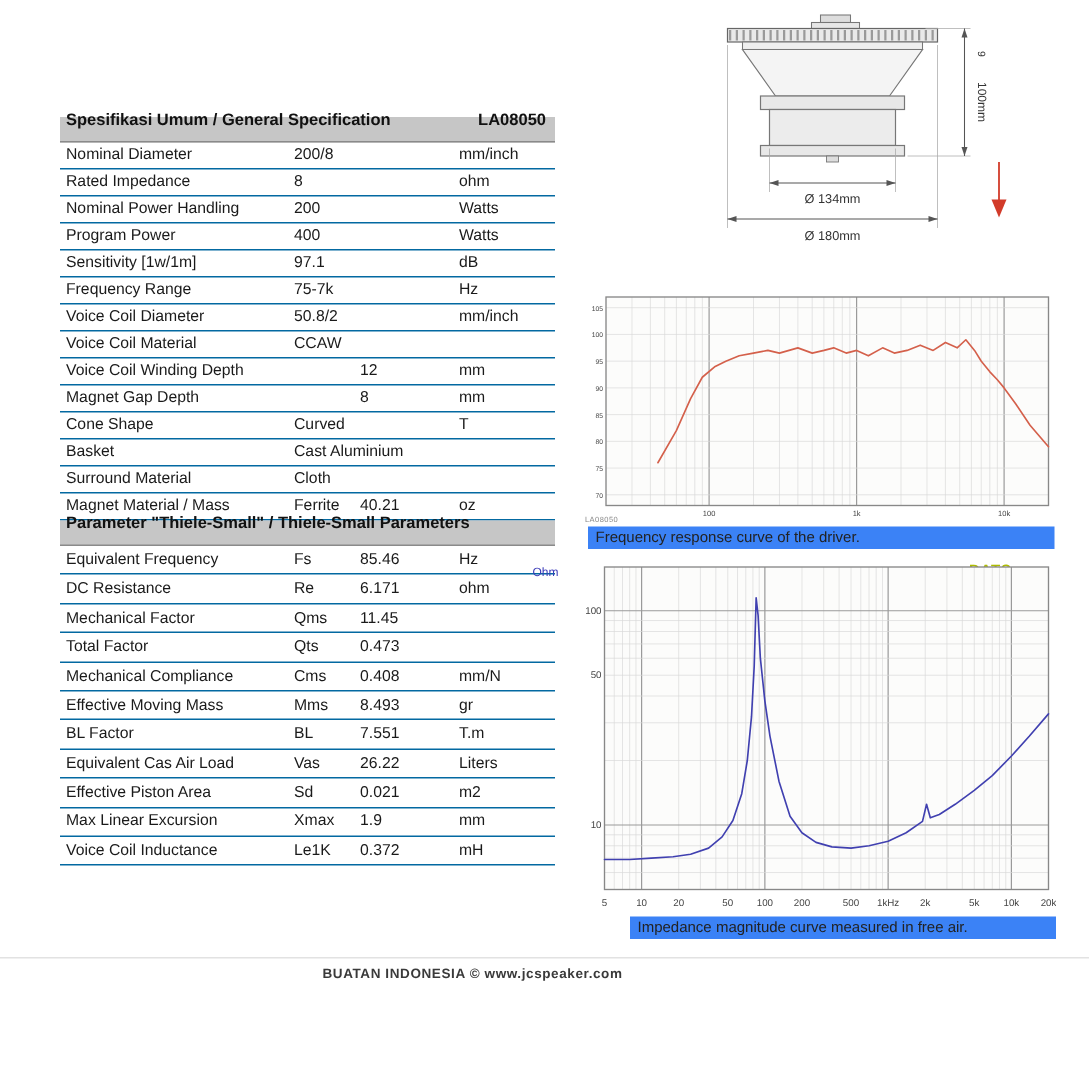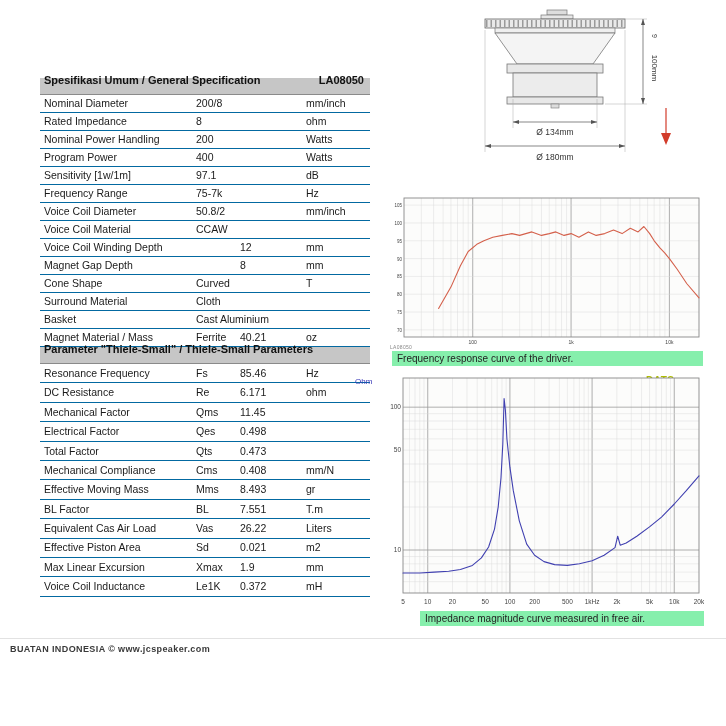--- a/index.html
+++ b/index.html
@@ -14,31 +14,31 @@
   .trow{display:grid;grid-template-columns:156px 44px 66px 64px;align-items:center;
     border-bottom:1px solid #0369a1;height:18px;font-size:10.5px}
   #ts-rows .trow{height:19.4px}
   .tcell{white-space:nowrap;line-height:1}
   .tcell.c0{padding-left:4px}
 
   
   .drawing{position:absolute;left:455px;top:6px;width:255px;height:180px}
   .chart-freq{position:absolute;left:388px;top:194px;width:314px;height:152px}
   .chart-imp{position:absolute;left:384px;top:372px;width:320px;height:234px}
-  .chart-caption{position:absolute;background:#86efac;color:#222;font-size:10px;line-height:15px;
+  .chart-caption{position:absolute;background:#3b82f6;color:#222;font-size:10px;line-height:15px;
     height:15px;padding:0 5px;white-space:nowrap;overflow:hidden}
   .cap-freq{left:392px;top:351px;width:311px}
   .cap-imp{left:420px;top:611px;width:284px}
   .legend-tiny{position:absolute;left:390px;top:344px;font-size:5px;color:#888;letter-spacing:.3px}
   .ohm-label{position:absolute;left:355px;top:377px;font-size:8px;color:#3a3ab8}
   .dats-badge{position:absolute;left:646px;top:375px;font-size:10px;font-weight:bold;color:#aebc00;letter-spacing:.5px}
 
   
   .footer-rule{position:absolute;left:0;top:638px;width:726px;height:1px;background:#e2e2e2}
-  .footer{position:absolute;left:10px;top:644px;width:630px;text-align:left;
+  .footer{position:absolute;left:0;top:644px;width:630px;text-align:center;
     font-size:9px;font-weight:bold;color:#3a3a3a;letter-spacing:.4px}
   svg text{font-family:"Liberation Sans",sans-serif}
 </style>
 </head>
 <body>
 
 <div class="page">
 
   <div class="tables">
     <div class="sec-header">
@@ -106,65 +106,59 @@
           <div class="tcell c2">8</div>
           <div class="tcell c3">mm</div>
         </div>
         <div class="trow">
           <div class="tcell c0">Cone Shape</div>
           <div class="tcell c1">Curved</div>
           <div class="tcell c2"></div>
           <div class="tcell c3">T</div>
         </div>
         <div class="trow">
+          <div class="tcell c0">Basket</div>
+          <div class="tcell c1">Cast Aluminium</div>
+          <div class="tcell c2"></div>
+          <div class="tcell c3"></div>
+        </div>
+        <div class="trow">
           <div class="tcell c0">Surround Material</div>
           <div class="tcell c1">Cloth</div>
-          <div class="tcell c2"></div>
-          <div class="tcell c3"></div>
-        </div>
-        <div class="trow">
-          <div class="tcell c0">Basket</div>
-          <div class="tcell c1">Cast Aluminium</div>
           <div class="tcell c2"></div>
           <div class="tcell c3"></div>
         </div>
         <div class="trow">
           <div class="tcell c0">Magnet Material / Mass</div>
           <div class="tcell c1">Ferrite</div>
           <div class="tcell c2">40.21</div>
           <div class="tcell c3">oz</div>
         </div>
       </div>
 
     <div class="sec-header">
       <span>Parameter "Thiele-Small" / Thiele-Small Parameters</span>
     </div>
     <div id="ts-rows">
         <div class="trow">
-          <div class="tcell c0">Resonance Frequency</div>
+          <div class="tcell c0">Equivalent Frequency</div>
           <div class="tcell c1">Fs</div>
           <div class="tcell c2">85.46</div>
           <div class="tcell c3">Hz</div>
         </div>
         <div class="trow">
           <div class="tcell c0">DC Resistance</div>
           <div class="tcell c1">Re</div>
           <div class="tcell c2">6.171</div>
           <div class="tcell c3">ohm</div>
         </div>
         <div class="trow">
           <div class="tcell c0">Mechanical Factor</div>
           <div class="tcell c1">Qms</div>
           <div class="tcell c2">11.45</div>
-          <div class="tcell c3"></div>
-        </div>
-        <div class="trow">
-          <div class="tcell c0">Electrical Factor</div>
-          <div class="tcell c1">Qes</div>
-          <div class="tcell c2">0.498</div>
           <div class="tcell c3"></div>
         </div>
         <div class="trow">
           <div class="tcell c0">Total Factor</div>
           <div class="tcell c1">Qts</div>
           <div class="tcell c2">0.473</div>
           <div class="tcell c3"></div>
         </div>
         <div class="trow">
           <div class="tcell c0">Mechanical Compliance</div>

